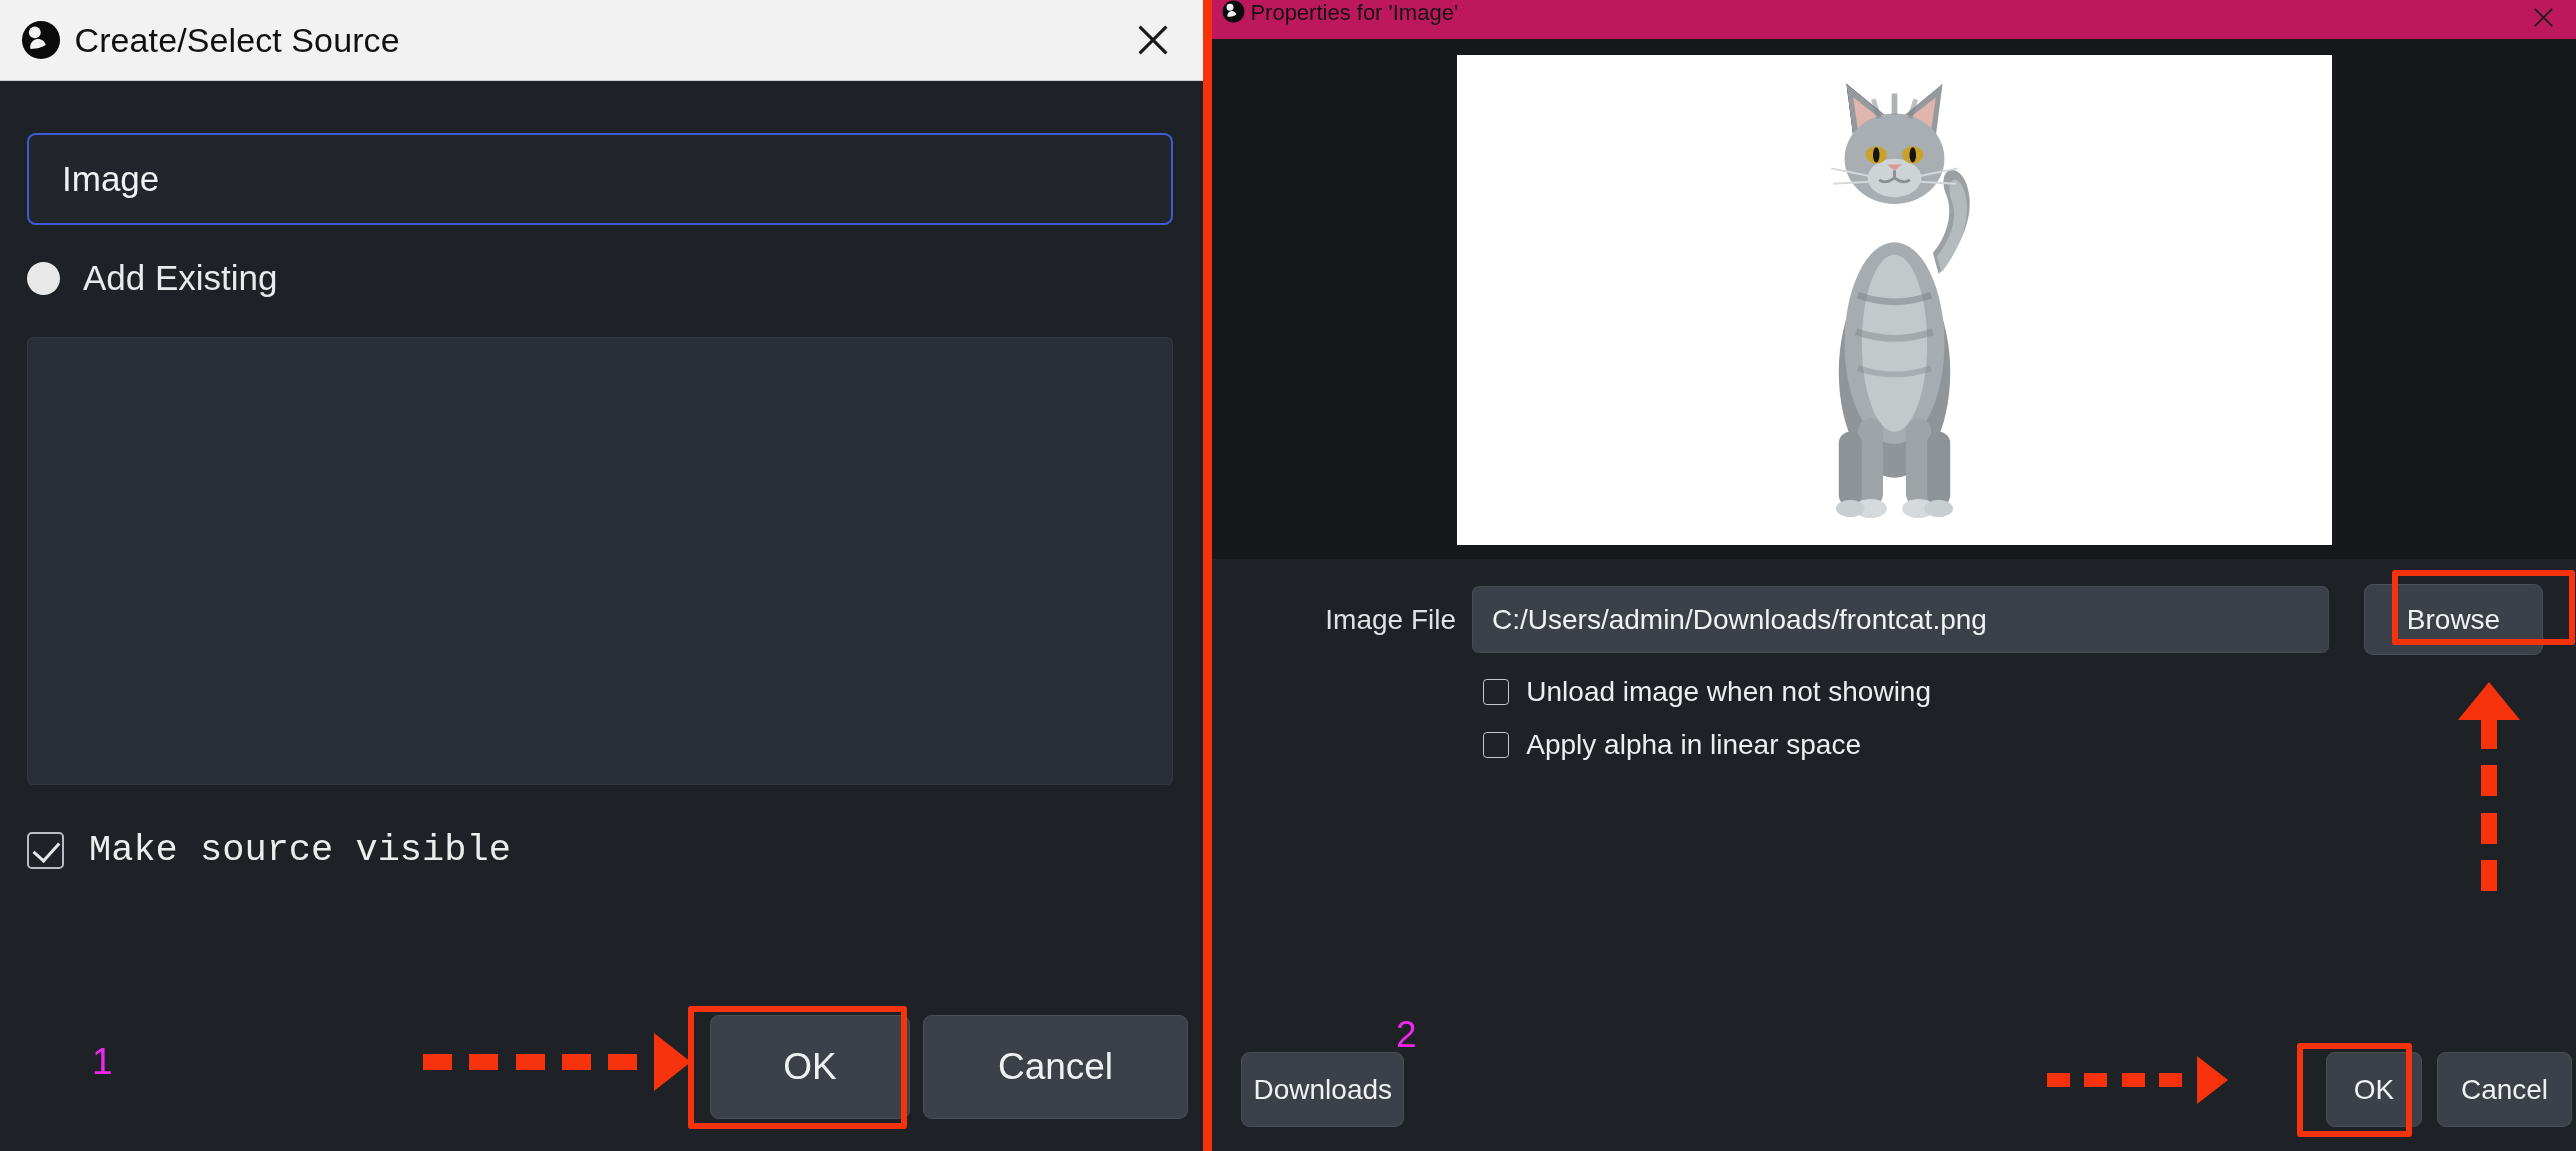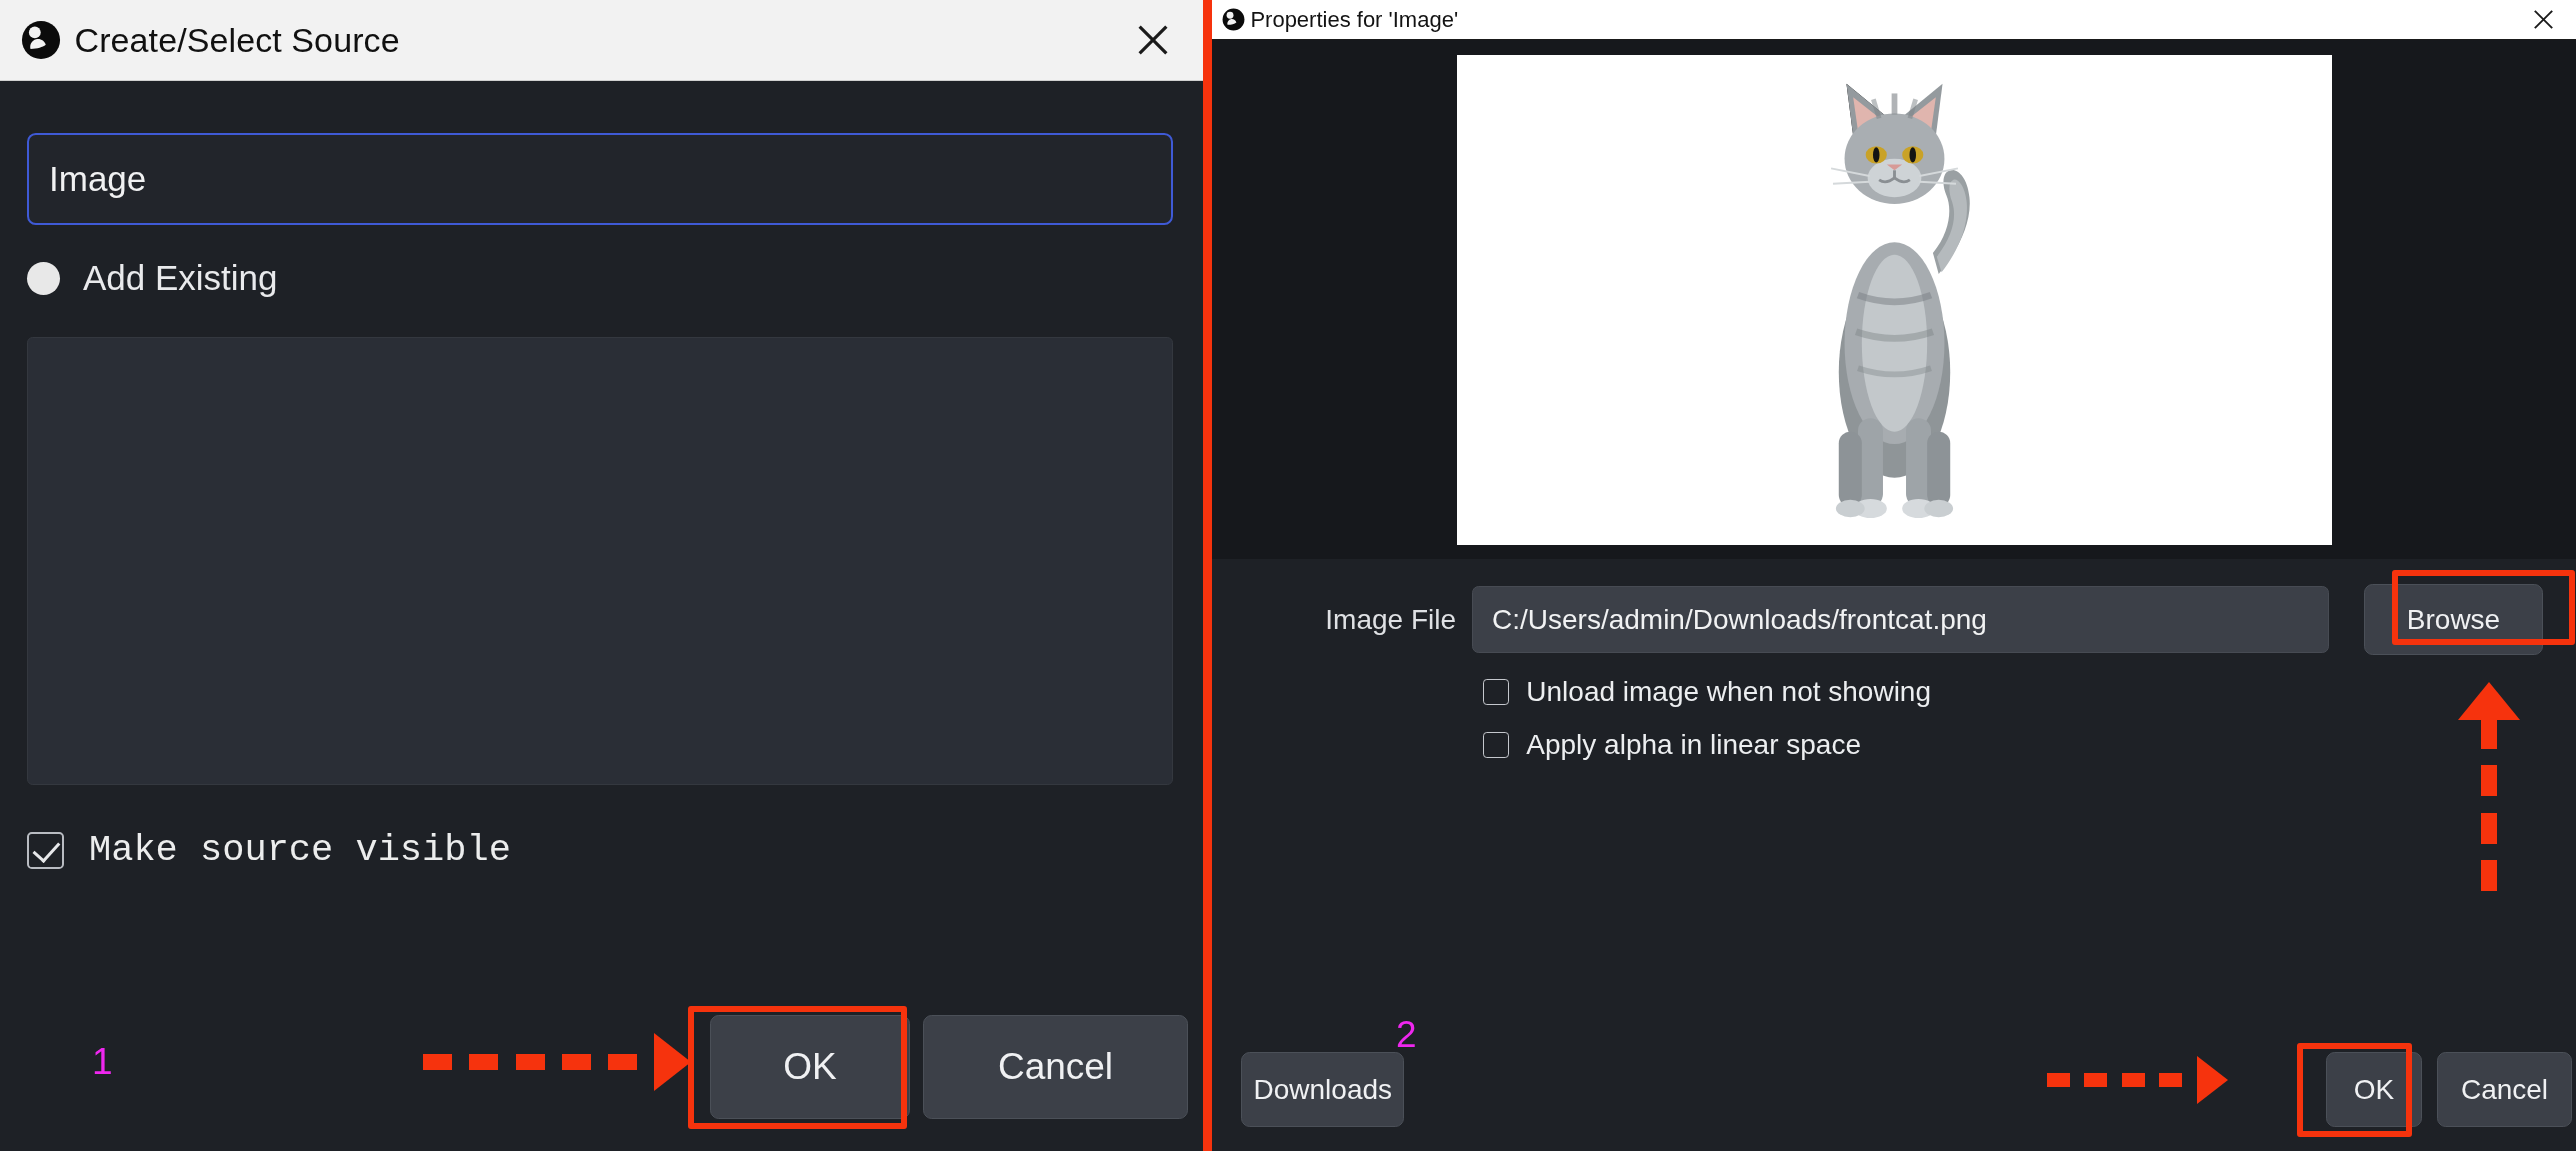--- a/index.html
+++ b/index.html
@@ -49,21 +49,21 @@
   .radio.off { background: #e8e8e8; }
   .radio-label { margin-left: 23px; font-size: 35px; color: #e9eaec; white-space: nowrap; }
 
   .name-input {
     margin: 15.4px 0 0 0;
     width: 1146px; height: 92px;
     background: #22252b;
     border: 2.9px solid #3f5ad6;
     border-radius: 8.7px;
     display: flex; align-items: center;
-    padding: 0 20px;
+    padding: 0 33px;
     font-size: 35px; color: #f0f1f2;
     cursor: text;
   }
 
   .existing-row { margin-top: 23px; }
 
   .list-box {
     margin-top: 29px;
     width: 1146px; height: 448px;
     background: #2a2e36;
@@ -129,22 +129,22 @@
 
   
   .right-dialog {
     position: absolute; left: 1203px; top: 0;
     width: 1373px; height: 1152px;
     background: #1e2126;
     border-left: 9.6px solid #f6330d;
     display: flex; flex-direction: column;
   }
   .titlebar-right {
-    height: 40px; background: #ffffff;
-    display: flex; align-items: center; padding: 0 13.5px 0 9.6px;
+    height: 40px; background: #be185d;
+    display: flex; padding: 0 13.5px 0 9.6px;
     border-bottom: 1.9px solid #1a1a1a;
     flex: 0 0 auto;
   }
   .obs-logo-sm { width: 23px; height: 23px; flex: 0 0 auto; margin-right: 5.8px; }
   .titlebar-right .title-text {
     font-size: 22px; color: #131313; flex: 1 1 auto; white-space: nowrap;
   }
   .close-x-sm { width: 38px; height: 35px; display: flex; align-items: center; justify-content: center; cursor: pointer; }
 
   .preview-wrap {

